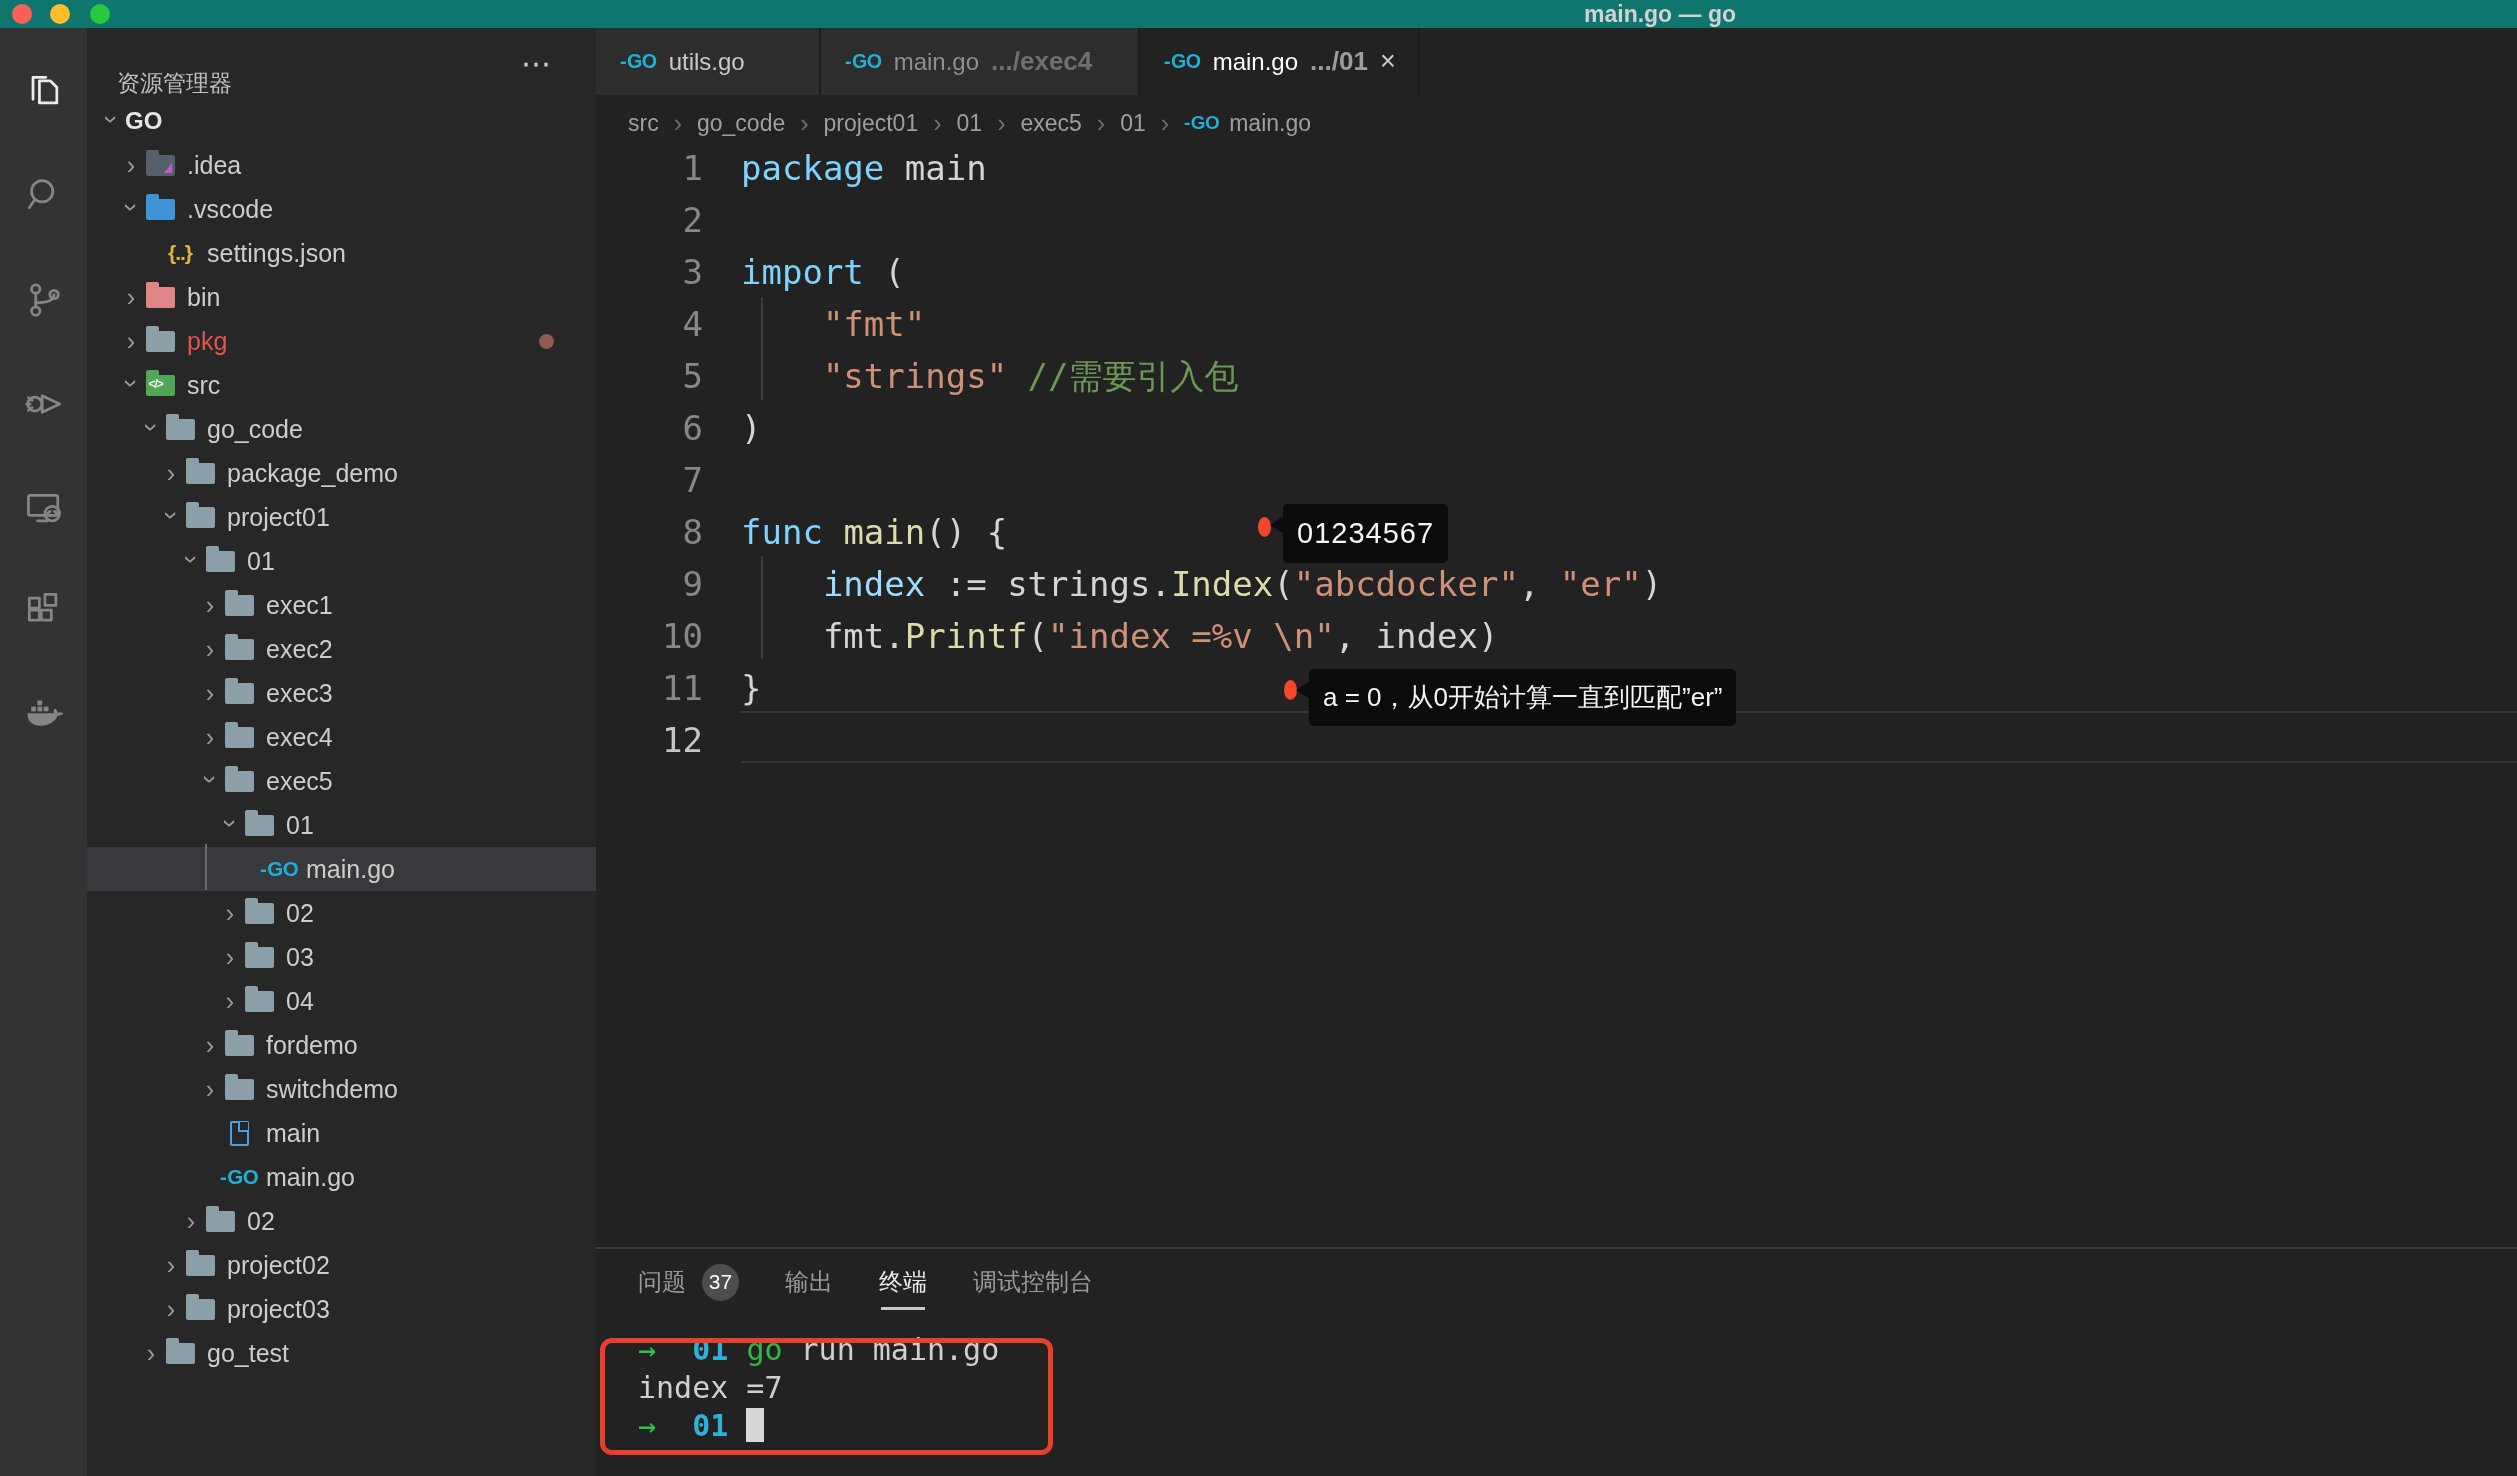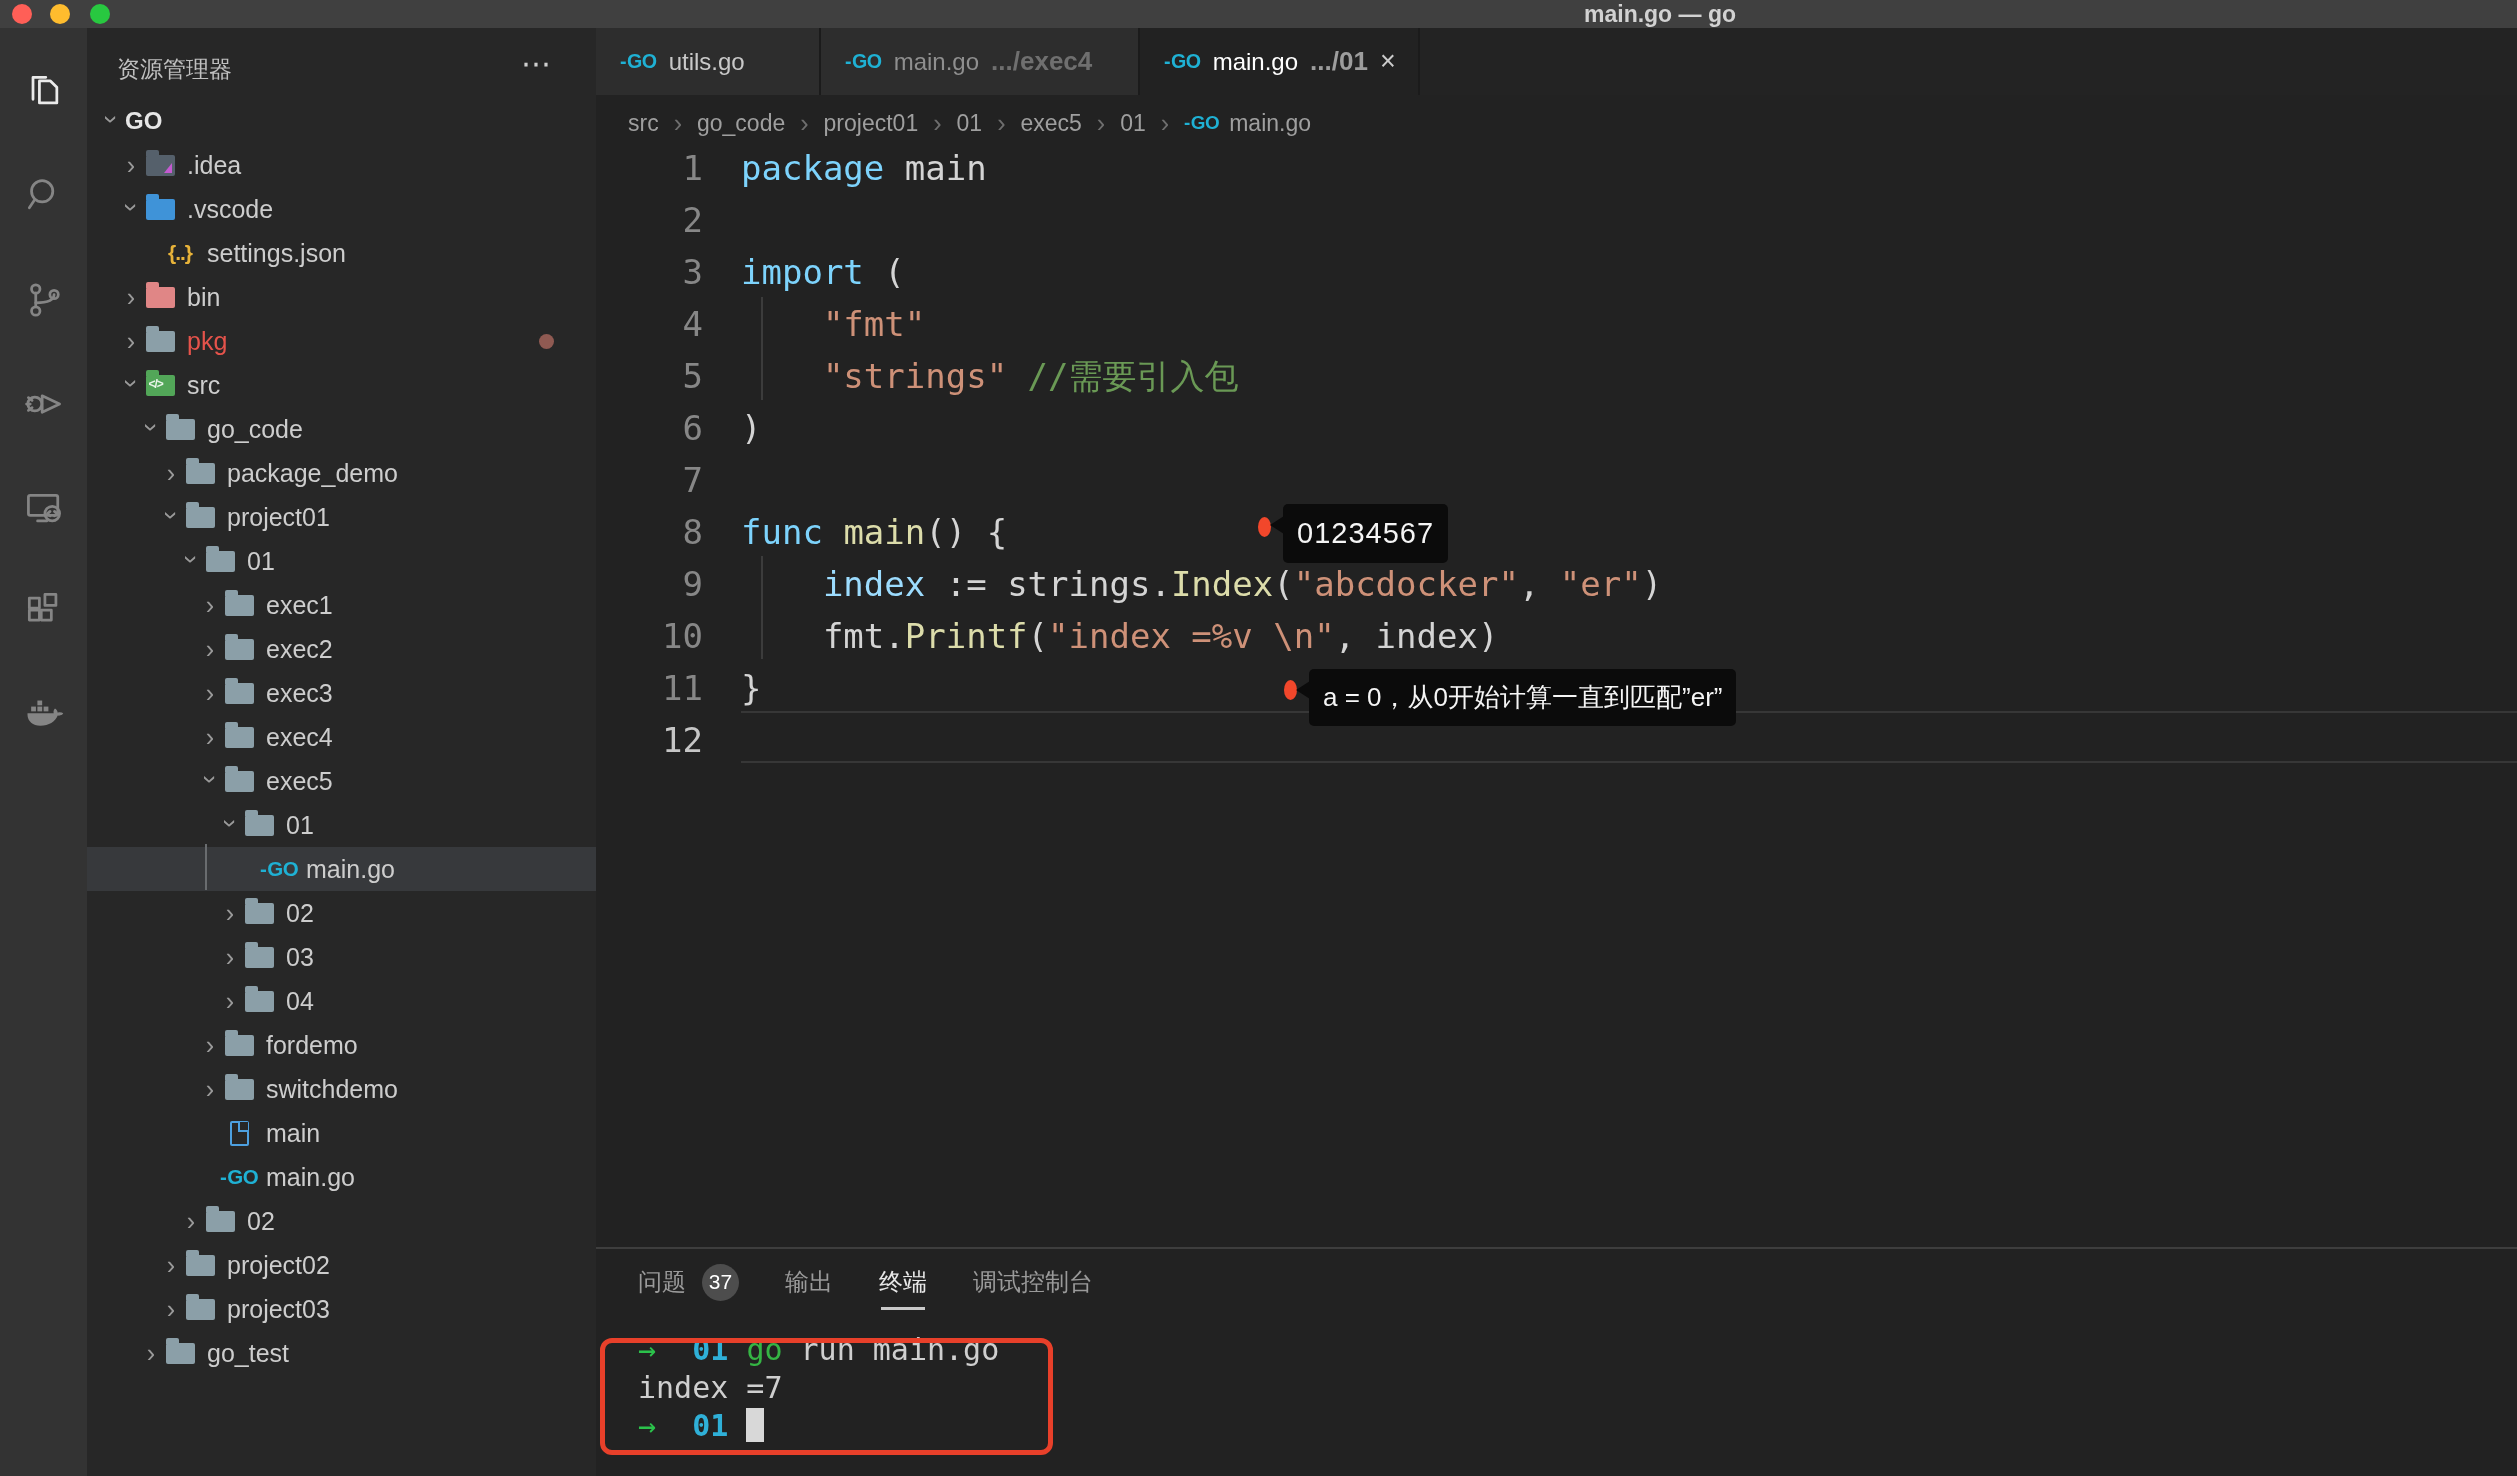--- a/index.html
+++ b/index.html
@@ -3,35 +3,35 @@
 <meta charset="utf-8">
 <style>
   * { margin:0; padding:0; box-sizing:border-box; }
   html,body { width:2517px; height:1477px; }
   body {
     position:relative; overflow:hidden; background:#222222;
     font-family:"Liberation Sans", sans-serif; color:#cccccc;
     -webkit-font-smoothing:antialiased;
   }
   
-  .titlebar { position:absolute; left:0; top:0; width:2517px; height:28px; background:#404040; z-index:20; }
+  .titlebar { position:absolute; left:0; top:0; width:2517px; height:28px; background:#0f766e; z-index:20; }
   .traffic { position:absolute; top:4px; width:20px; height:20px; border-radius:50%; }
   .t-red { left:12px; background:#ff5f57; }
   .t-yellow { left:50px; background:#febc2e; }
   .t-green { left:90px; background:#28c840; }
   .win-title { position:absolute; left:1584px; top:0; line-height:28px; font-size:23px; color:#d2d2d2; font-weight:600; }
   
   .activitybar { position:absolute; left:0; top:28px; width:87px; height:1449px; background:#333333; z-index:10; }
   .act-icon { position:absolute; left:0; width:87px; height:70px; display:flex; align-items:center; justify-content:center; color:#858585; }
   .act-icon.active { color:#ebebeb; }
   .act-icon svg { width:44px; height:44px; stroke:currentColor; fill:none; stroke-width:1.5; stroke-linecap:round; stroke-linejoin:round; }
   .act-icon svg .fill { fill:currentColor; stroke:none; }
   
   .sidebar { position:absolute; left:87px; top:28px; width:509px; height:1449px; background:#272727; z-index:5; }
-  .sb-header { position:absolute; left:30px; top:26px; font-size:23px; color:#c0c0c0; }
+  .sb-header { position:absolute; left:30px; top:40px; font-size:23px; color:#c0c0c0; }
   .sb-more { position:absolute; right:42px; top:18px; font-size:30px; color:#cfcfcf; letter-spacing:3px; }
   .tree { position:absolute; left:0; top:71px; width:509px; }
   .trow { position:relative; display:flex; align-items:center; height:44px; font-size:25px; color:#cdcdcd; cursor:pointer; }
   .trow.selected { background:#37393c; }
   .trow.root .lbl { font-weight:700; color:#e6e6e6; font-size:24px; }
   .chev { width:28px; flex:none; font-size:25px; color:#9a9a9a; display:flex; justify-content:center; }
   .chev.open { transform:rotate(90deg) translateX(-2px); }
   .spacer { width:28px; flex:none; }
   .ticon { width:30px; height:24px; flex:none; margin-right:12px; display:flex; align-items:center; justify-content:center; position:relative; }
   .folder { width:29px; height:21px; border-radius:2px; position:relative; }

